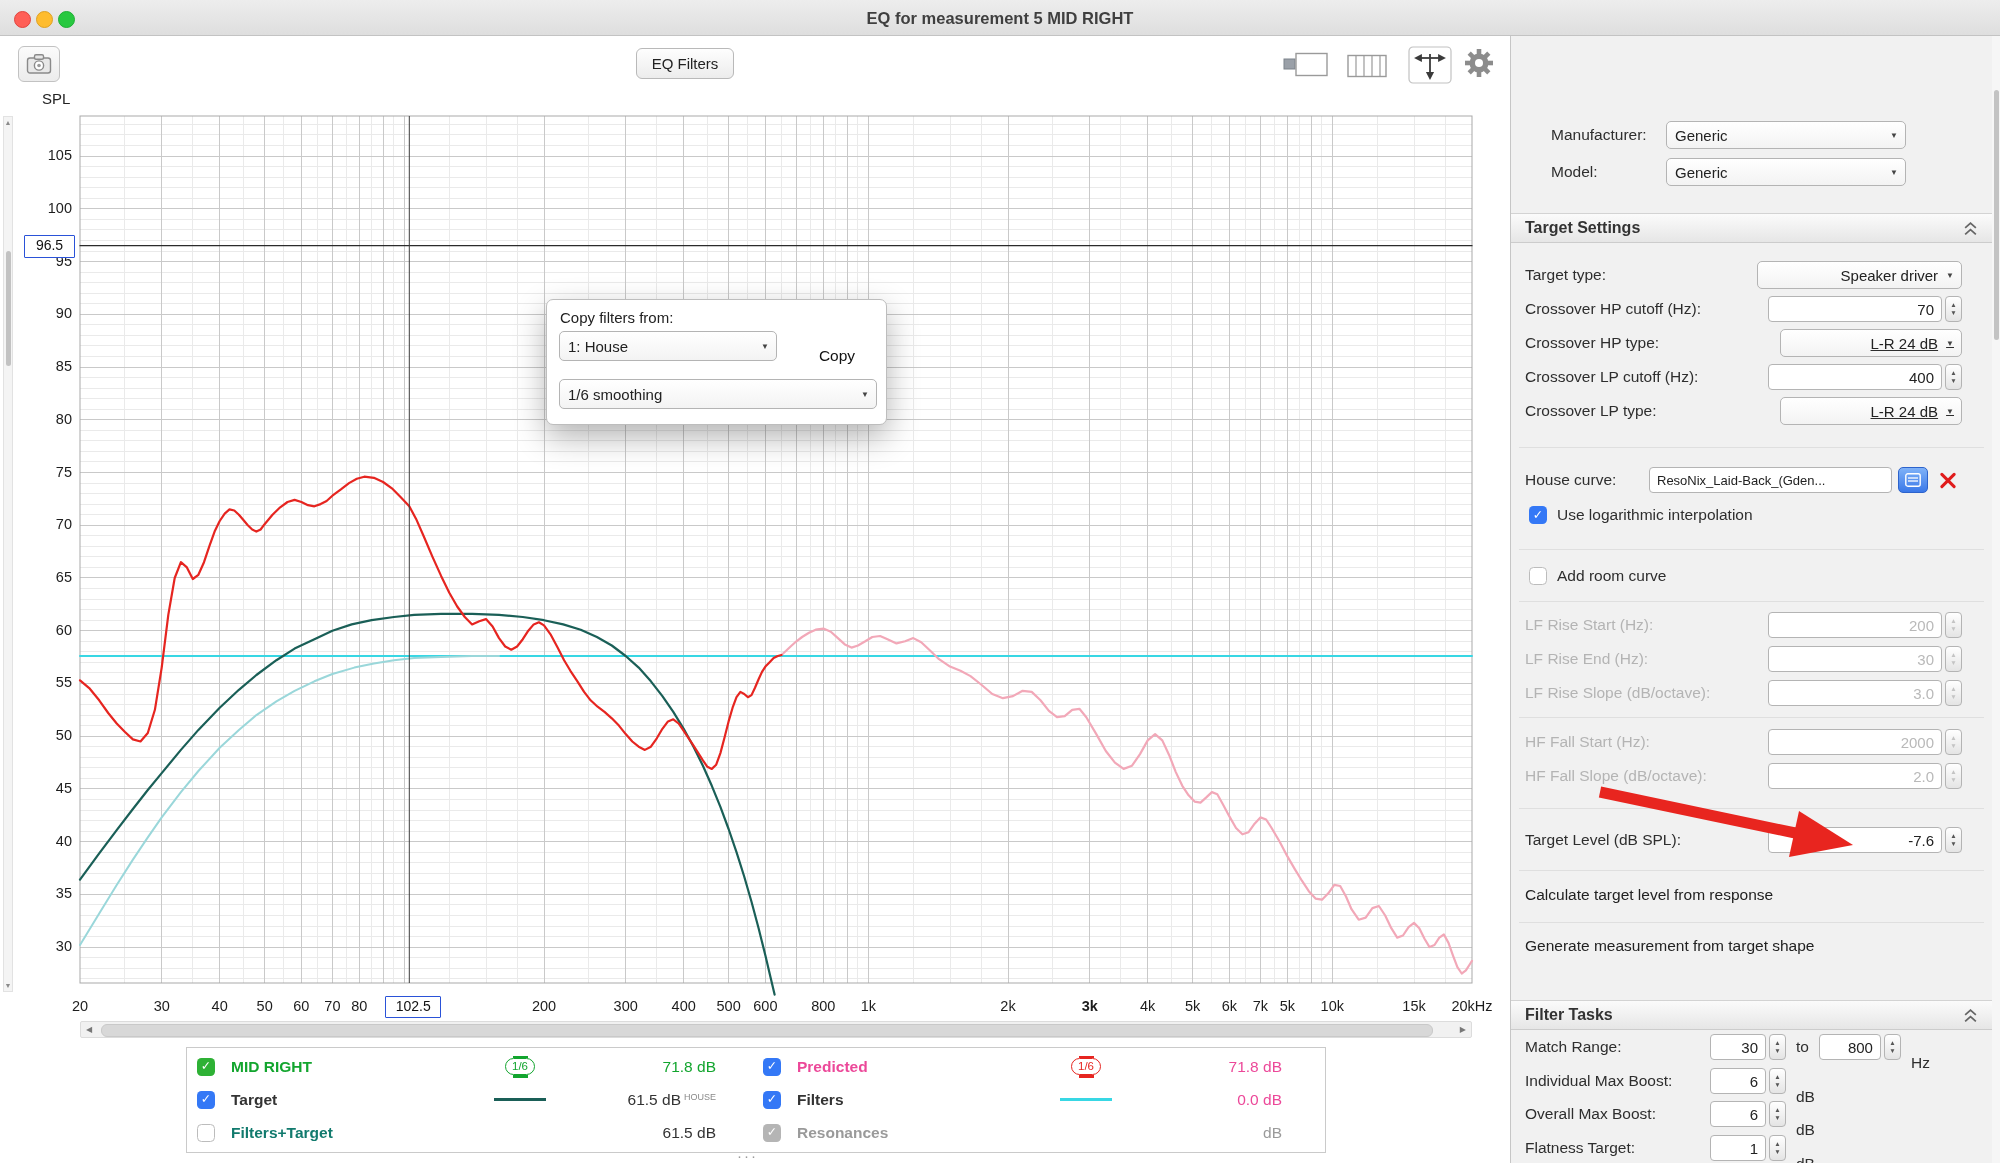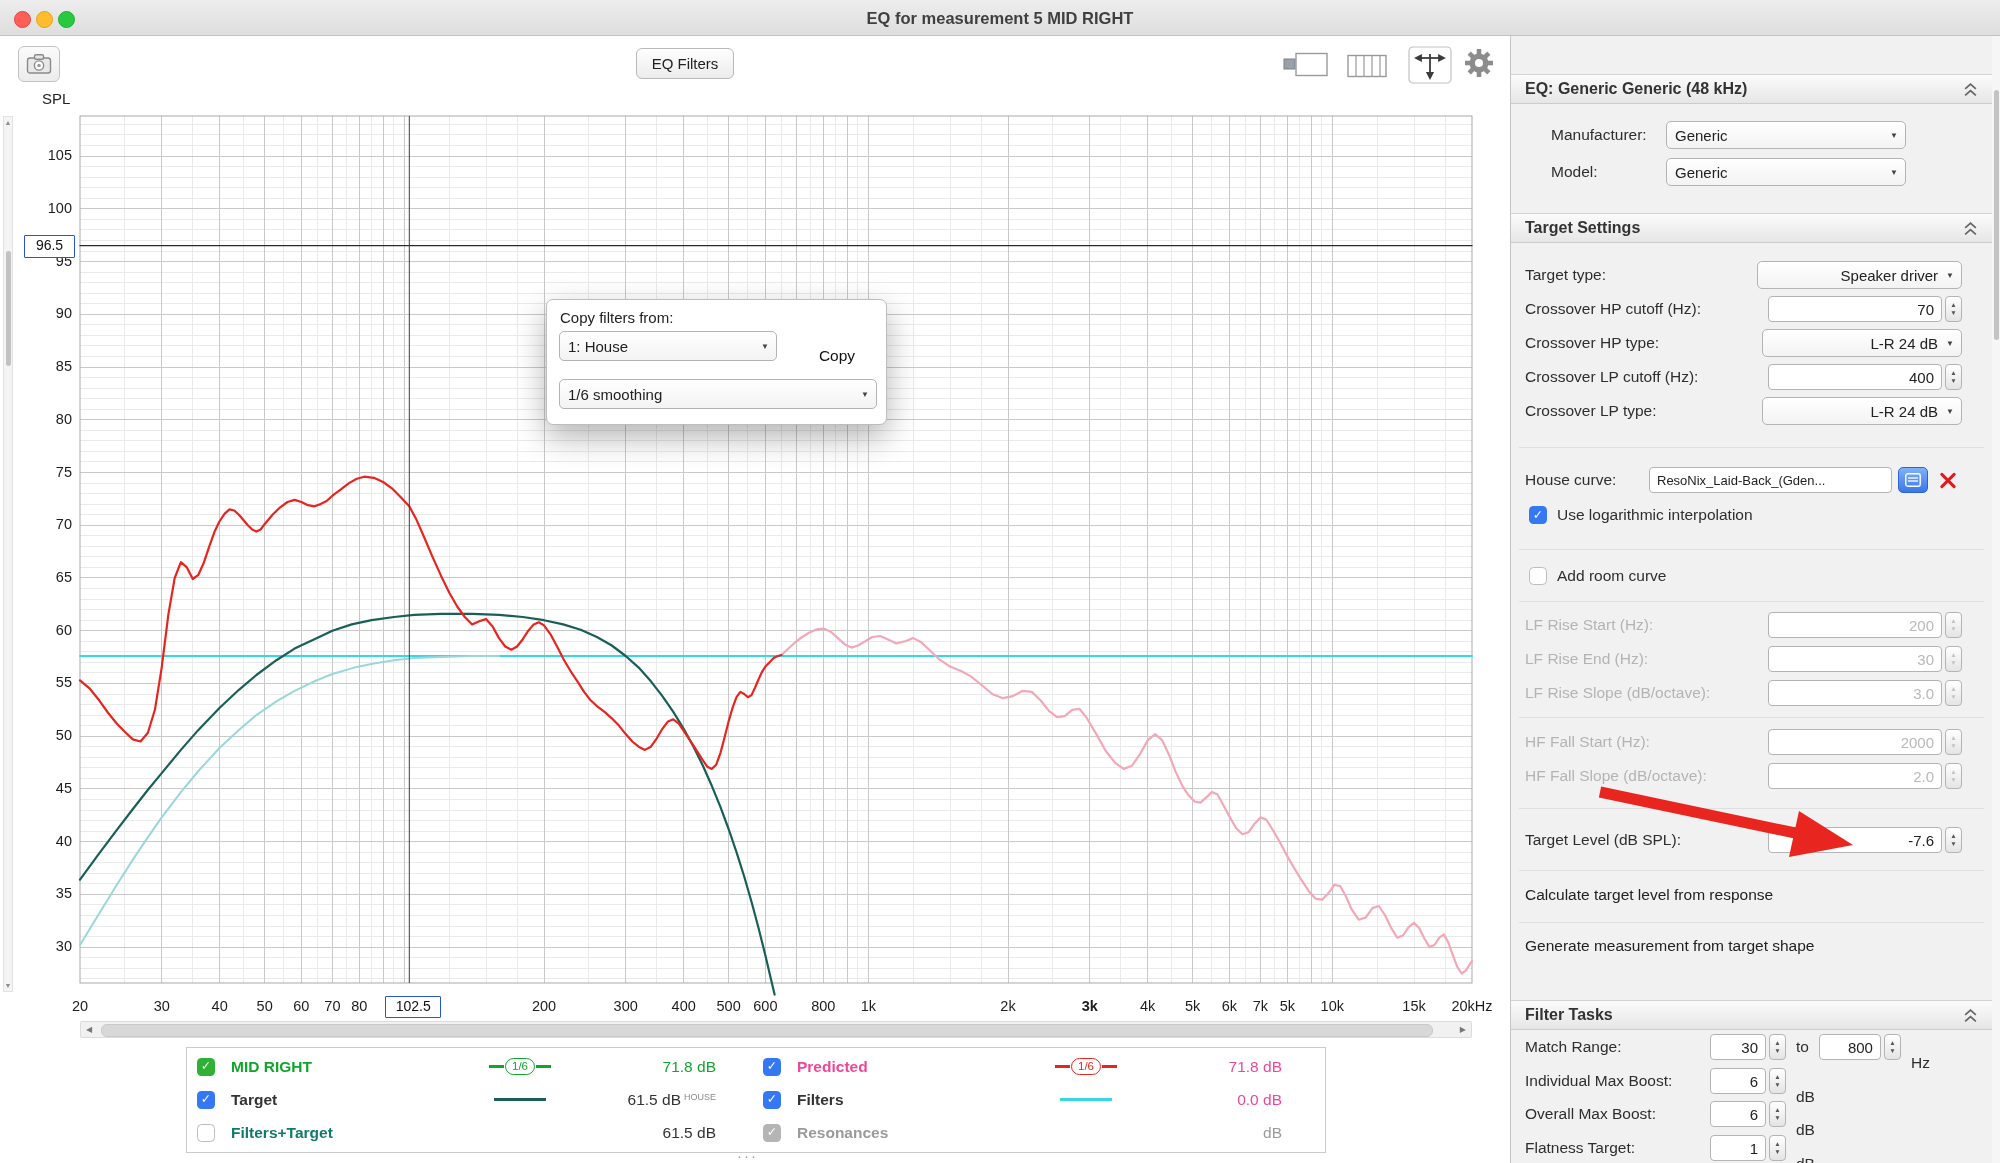--- a/index.html
+++ b/index.html
@@ -39,21 +39,21 @@
   #hscroll .thumb{position:absolute;left:20px;top:2px;width:1330px;height:11px;background:#d8d8d8;border:1px solid #c9c9c9;border-radius:6px;}
   #hscroll .arr{position:absolute;top:3px;font-size:8px;color:#777;}
   #hscroll .arr.l{left:5px;} #hscroll .arr.r{right:5px;}
   #dotsHandle{position:absolute;left:731px;top:1146px;font-size:15px;color:#9a9a9a;letter-spacing:2px;background:none;border:none;}
   
   #legend{position:absolute;left:186px;top:1047px;width:1140px;height:106px;background:#fff;border:1px solid #cacaca;box-sizing:border-box;z-index:4;}
   .lcol{position:absolute;top:2px;height:100%;}
   .lcol.c1{left:10px;width:552px;} .lcol.c2{left:576px;width:556px;}
   .lrow{display:grid;grid-template-columns:34px 205px 168px 112px;align-items:center;height:33px;}
   .llabel{font-size:15.5px;font-weight:bold;}
-  .lsample{display:flex;align-items:center;justify-content:center;}
+  .lsample{display:flex;align-items:center;justify-content:center;flex-direction:column;}
   .seg{width:15px;height:2.5px;display:inline-block;}
   .badge{border:1.5px solid;border-radius:9px;padding:0 6px;height:17px;line-height:15px;font-size:11.5px;margin:0 1px;background:#fff;box-sizing:border-box;}
   .badge.g{color:#12a52e;border-color:#12a52e;} .seg.g{background:#12a52e;}
   .badge.r{color:#e62520;border-color:#e62520;} .seg.r{background:#e62520;}
   .linesample{width:52px;height:2.5px;display:inline-block;}
   .bg-teal{background:#1a5f57;} .bg-cyan{background:#38d7e4;}
   .lvalue{text-align:right;font-size:15.5px;}
   .c-green{color:#12a52e;} .c-red{color:#ec4899;} .c-dark{color:#333;} .c-teal{color:#117a6d;} .c-gray{color:#9a9a9a;}
   .sup{font-size:9px;color:#8a8a8a;margin-left:3px;vertical-align:5px;font-weight:normal;}
   
@@ -85,21 +85,21 @@
   .rlabel{flex:1;}
   .rlabel-f{width:185px;flex:none;}
   .disabled,.disabled .rlabel,.disabled .rlabel-f{color:#b4b4b4;}
   .disabled .spin{color:#b9b9b9;}
   .disabled .stepper{color:#c4c4c4;}
   .sep{position:absolute;left:8px;right:8px;height:1px;background:#dfdfdf;}
   .spin{height:26px;background:#fff;border:1px solid #b4b4b4;border-radius:4px;box-sizing:border-box;display:flex;
         align-items:center;justify-content:flex-end;padding:0 7px;font-size:15px;color:#222;}
   .stepper{width:17px;height:26px;margin-left:3px;border:1px solid #b4b4b4;border-radius:4px;background:linear-gradient(#fff,#e4e4e4);
         display:flex;flex-direction:column;align-items:center;justify-content:center;font-size:6.5px;color:#555;line-height:8px;box-sizing:border-box;}
-  .w240{width:240px;} .w205{width:205px;} .w200{width:200px;} .w174{width:174px;} .w62{width:62px;} .w56{width:56px;}
+  .w240{width:240px;} .w205{width:205px;} .w200{width:182px;text-decoration:underline;} .w174{width:174px;} .w62{width:62px;} .w56{width:56px;}
   .mr-eq{margin-right:56px;}
   .unit{margin-left:10px;margin-top:31px;}
   .unit.mid{margin:0 10px;}
   .house-field{width:243px;height:26px;background:#fff;border:1px solid #b4b4b4;border-radius:4px;box-sizing:border-box;
         font-size:13px;color:#222;display:flex;align-items:center;padding:0 7px;white-space:nowrap;overflow:hidden;}
   .file-btn{width:30px;height:26px;margin-left:6px;border-radius:5px;background:linear-gradient(#7fb2f8,#3a78e8);
         border:1px solid #2d63cc;display:flex;align-items:center;justify-content:center;box-sizing:border-box;}
   .x-btn{width:28px;height:26px;margin-left:6px;background:none;border:none;display:flex;align-items:center;justify-content:center;}
   .cklabel{margin-left:10px;}
   .plink{position:absolute;left:14px;font-size:15.5px;color:#222;background:none;border:none;font-family:inherit;padding:0;}
@@ -455,27 +455,20 @@
       <span class="dd-arr">▼</span>
     </div>
     <button class="copy-btn">Copy</button>
     <div class="dd smooth">
       <span class="dd-val">1/6 smoothing</span>
       <span class="dd-arr">▼</span>
     </div>
   </div>
 
   <div id="rightpanel">
-    <div class="phead" style="top:38px">
-      <span>EQ: Generic Generic (48 kHz)</span>
-      <svg class="collapse" width="15" height="13" viewBox="0 0 14 12">
-          <polyline points="2,5.5 7,1 12,5.5"></polyline>
-          <polyline points="2,11.5 7,7 12,11.5"></polyline>
-        </svg>
-    </div>
     <div class="rrow indent" style="top:85px">
       <span class="rlabel">Manufacturer:</span>
       <div class="dd w240 mr-eq">
           <span class="dd-val">Generic</span>
           <span class="dd-arr">▼</span>
         </div>
     </div>
     <div class="rrow indent" style="top:122px">
       <span class="rlabel">Model:</span>
       <div class="dd w240 mr-eq">

